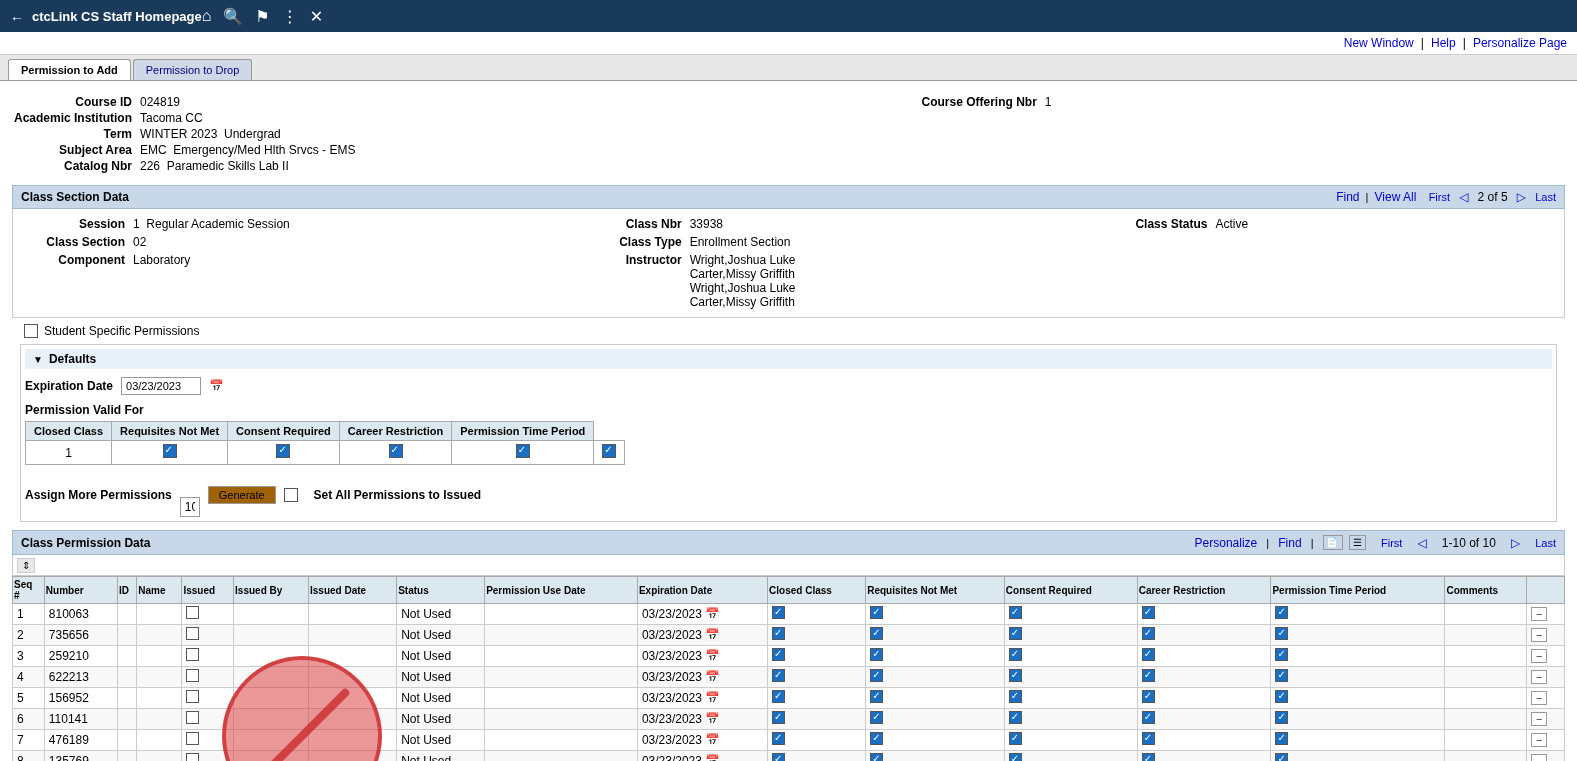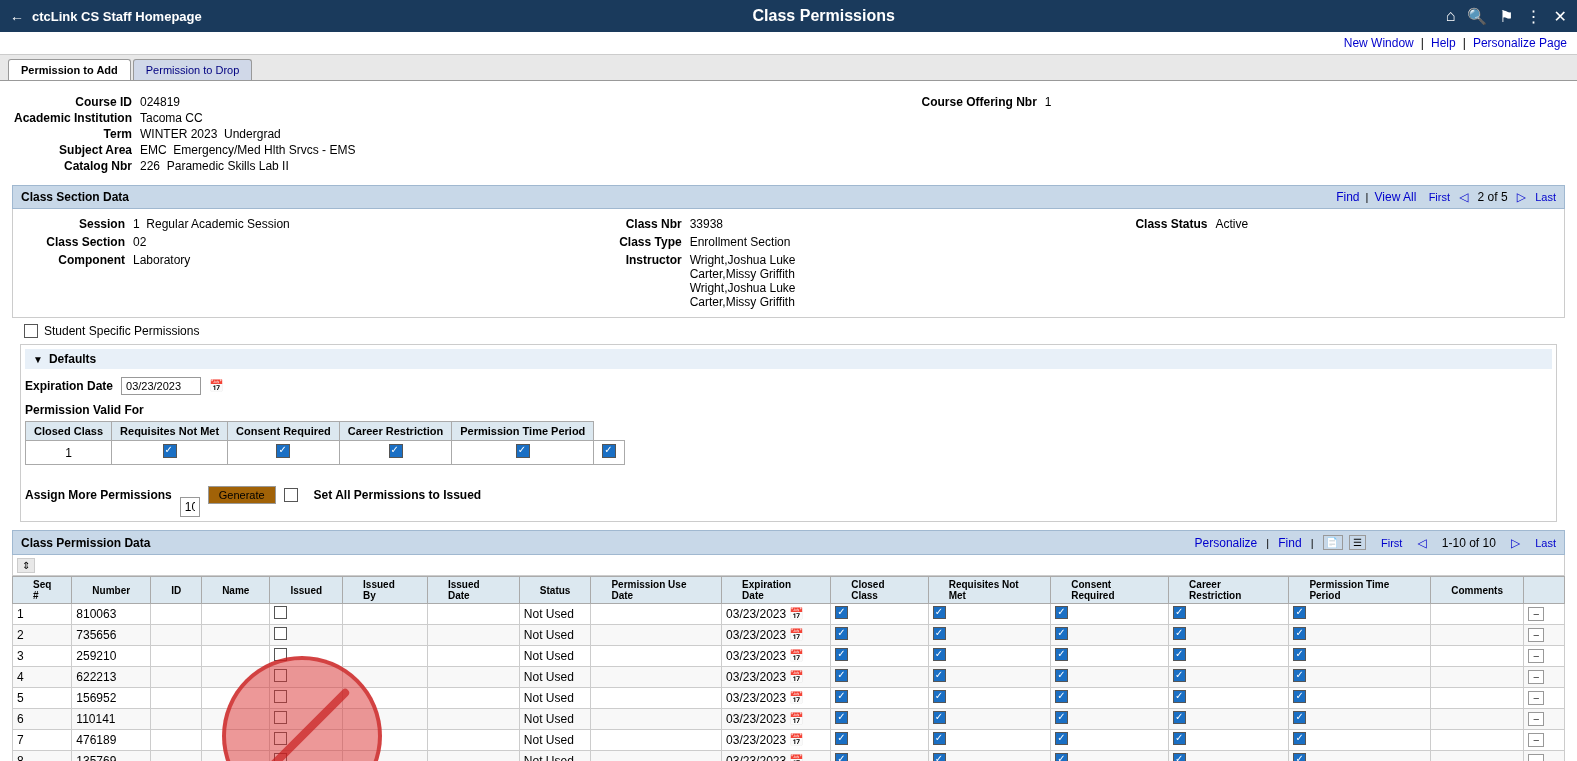--- a/index.html
+++ b/index.html
@@ -220,21 +220,21 @@
 
     
     .perm-data-table {
       width: 100%;
       border-collapse: collapse;
       font-size: 11px;
     }
     .perm-data-table th {
       background: #dce8f0;
       border: 1px solid #aaa;
-      padding: 2px 20px;
+      padding: 2px 1px;
       text-align: left;
       font-size: 10px;
     }
     .perm-data-table td {
       border: 1px solid #ccc;
       padding: 2px 4px;
       white-space: nowrap;
     }
     .perm-data-table tr:nth-child(even) td {
       background: #f8f8f8;
@@ -334,21 +334,20 @@
       padding: 1px 4px;
       background: #e8e8e8;
     }
   </style>
 </head>
 <body>
 
 <div class="top-nav">
   <span class="back-btn">←</span>
   <span class="app-title">ctcLink CS Staff Homepage</span>
-  <span class="page-title">Class Permissions</span>
   <div class="nav-icons">
     <span title="Home">⌂</span>
     <span title="Search">🔍</span>
     <span title="Favorites">⚑</span>
     <span title="More">⋮</span>
     <span title="Close">✕</span>
   </div>
 </div>
 
 <div class="top-links">

